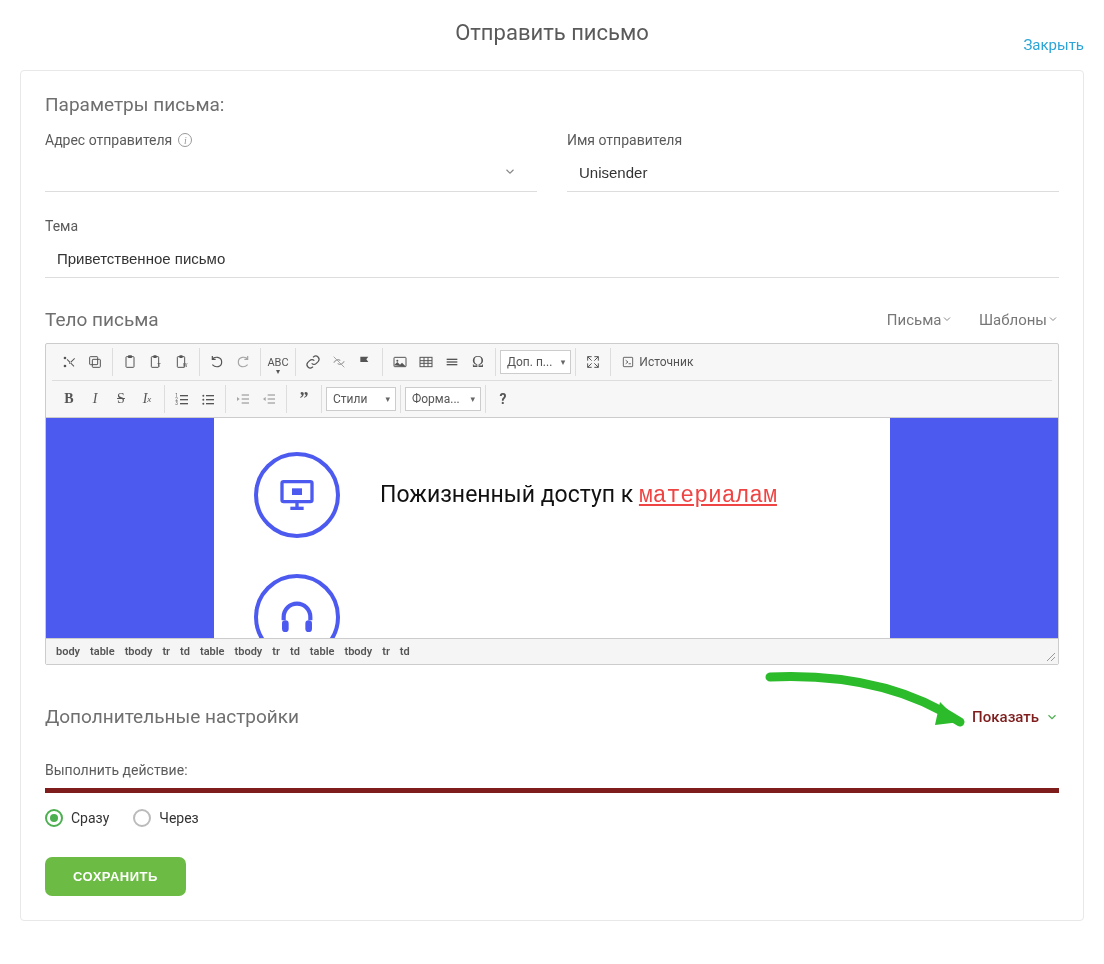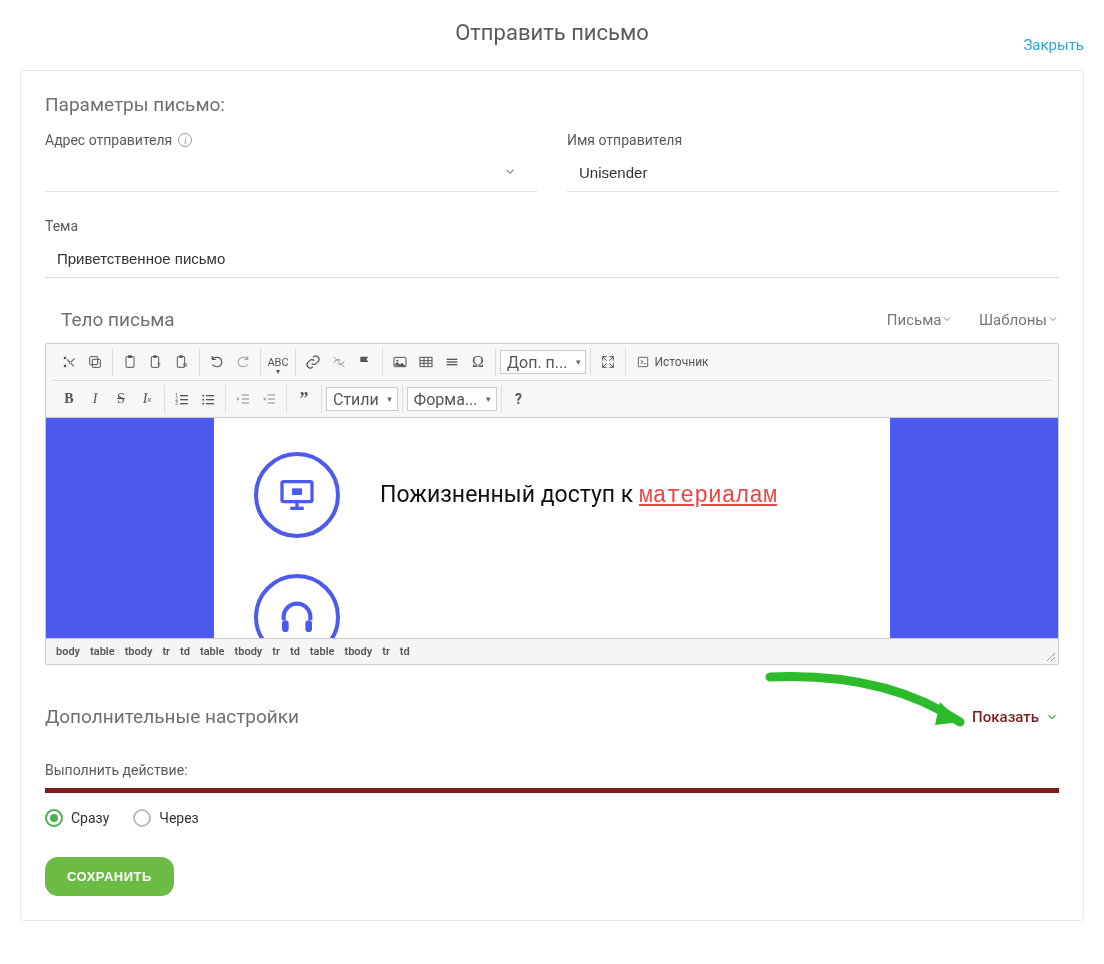--- a/index.html
+++ b/index.html
@@ -84,21 +84,20 @@
   }
   .chev svg { width: 14px; height: 14px; stroke: #888; }
   .blurred { color: transparent; text-shadow: 0 0 8px rgba(0,0,0,0.2); }
   .subject-row { margin-top: 26px; }
   .body-section { margin-top: 30px; }
   .body-header {
     display: flex;
     justify-content: space-between;
     align-items: center;
     margin-bottom: 12px;
-    margin-left: 16px;
   }
   .body-header .section-title { margin-bottom: 0; }
   .dropdown-link {
     display: inline-flex;
     color: #777;
     font-size: 15px;
     cursor: pointer;
     margin-left: 22px;
   }
   .dropdown-link .chev svg { width: 12px; height: 12px; }
@@ -133,21 +132,21 @@
     cursor: pointer;
     color: #555;
     border-radius: 2px;
     font-size: 14px;
   }
   .tb-btn svg { width: 16px; height: 16px; fill: #555; }
   .tb-select {
     height: 24px;
     border: 1px solid #ccc;
     background: #fff;
-    font-size: 16px;
+    font-size: 12px;
     padding: 0 18px 0 6px;
     color: #555;
     cursor: pointer;
     display: inline-flex;
     align-items: center;
     position: relative;
     min-width: 70px;
     white-space: nowrap;
     overflow: hidden;
   }
@@ -292,42 +291,42 @@
   .radio-dot .inner {
     width: 8px; height: 8px;
     background: #4caf50;
     border-radius: 50%;
   }
   .save-btn {
     margin-top: 30px;
     background: #6cbb45;
     color: #fff;
     border: none;
-    padding: 12px 22px;
+    padding: 12px 28px;
     font-size: 13px;
     font-weight: 600;
     letter-spacing: 0.5px;
-    border-radius: 13px;
+    border-radius: 7px;
     cursor: pointer;
   }
   .bold { font-weight: 700; font-family: serif; }
   .italic { font-style: italic; font-family: serif; }
   .strike { text-decoration: line-through; font-family: serif; }
 </style>
 </head>
 <body>
 
 <div class="modal-header">
   <div class="modal-title">Отправить письмо</div>
   <div class="close-link">Закрыть</div>
 </div>
 
 <div class="panel">
 
-  <div class="section-title">Параметры письмо:</div>
+  <div class="section-title">Параметры письма:</div>
 
   <div class="row">
     <div class="col">
       <div class="field-label">
         <span>Адрес отправителя</span>
         <span class="info-icon">i</span>
       </div>
       <div class="select-wrap">
         <input class="input blurred" value=" " readonly="" style="">
         <span class="chev">

